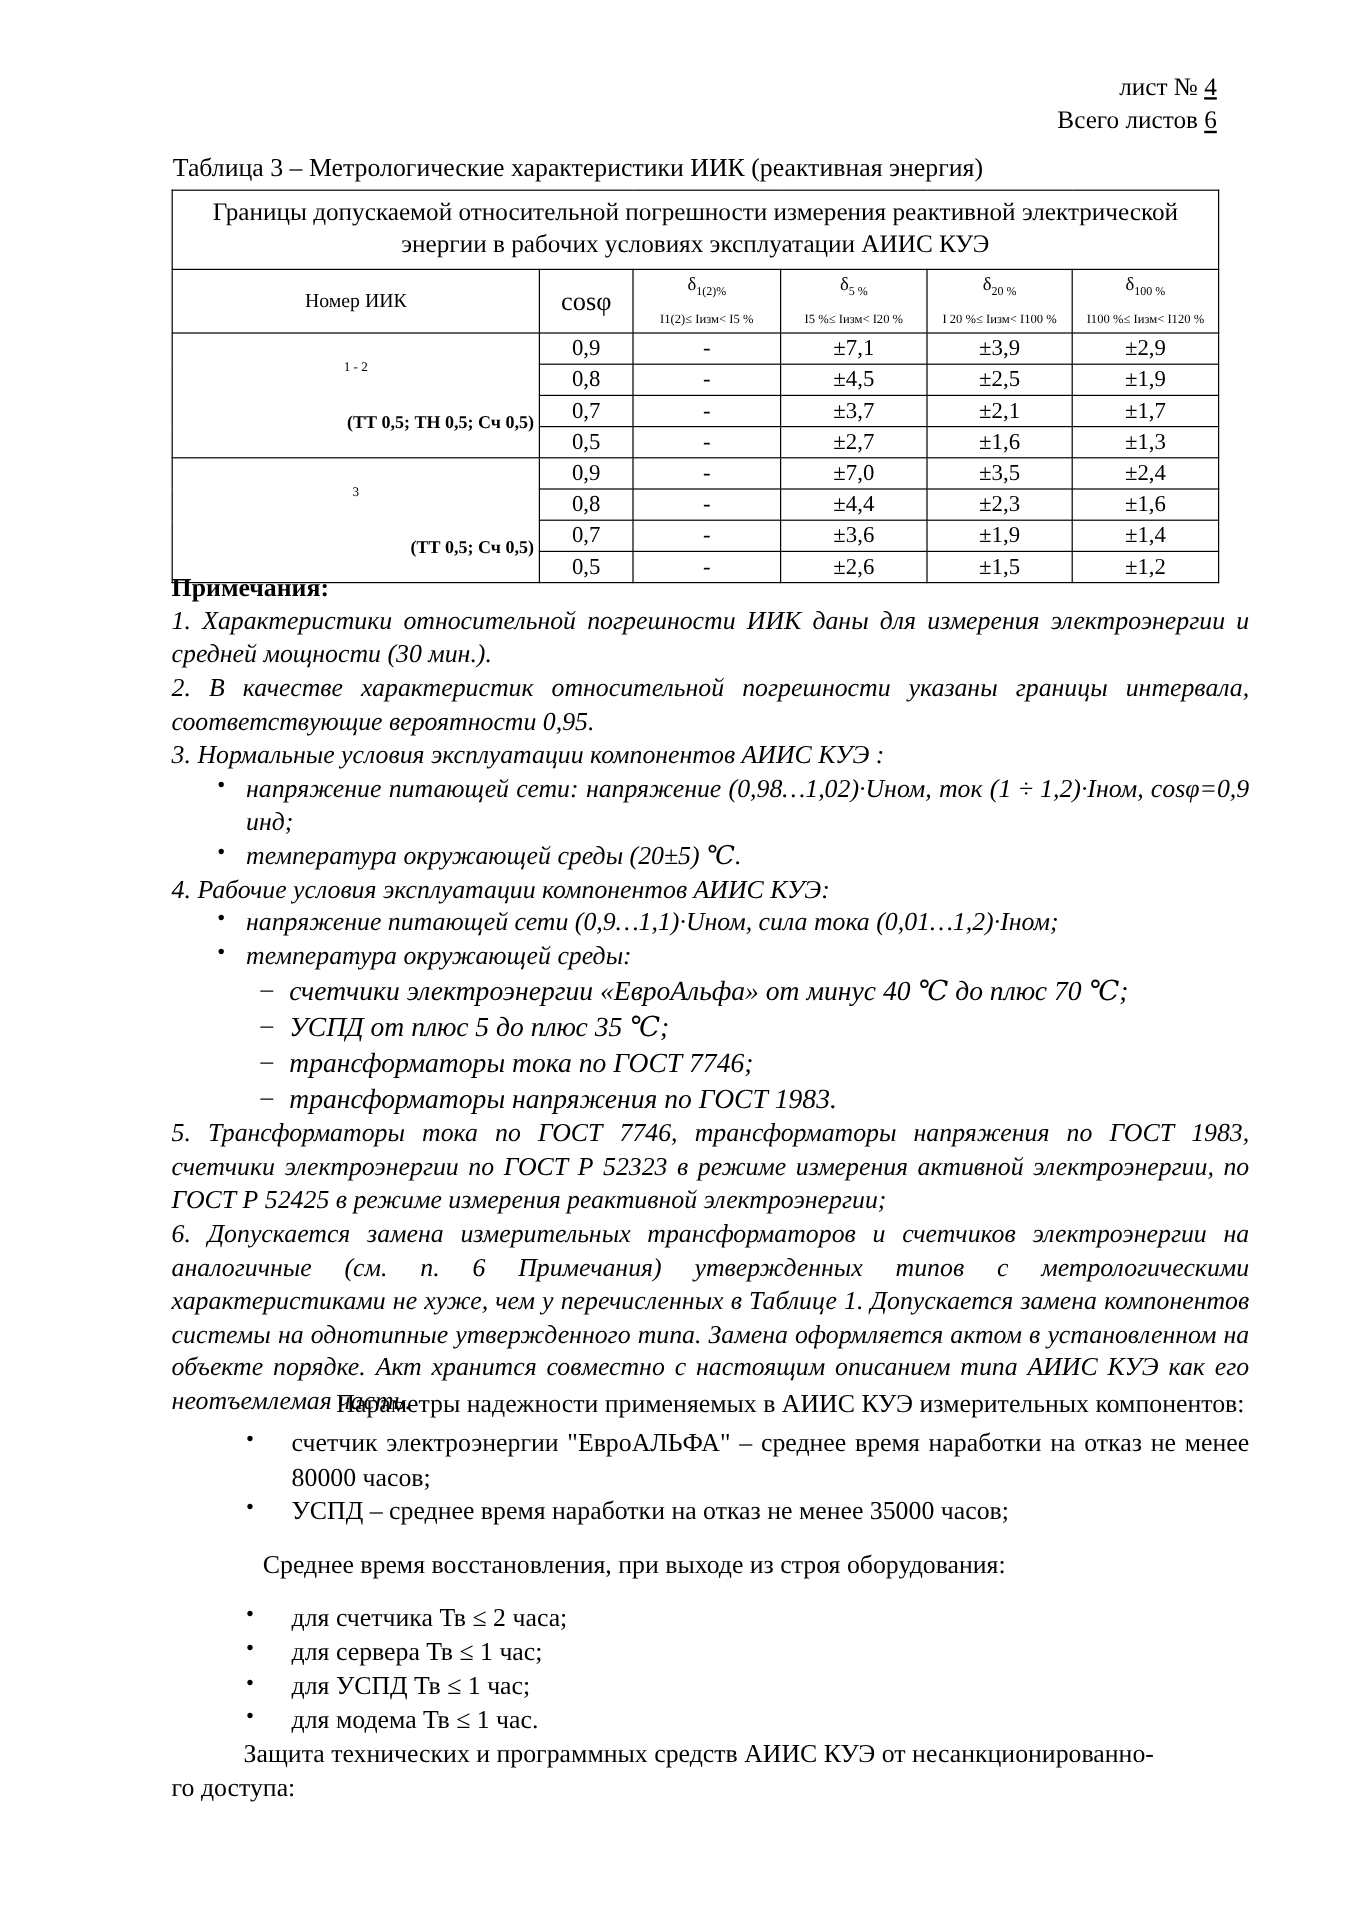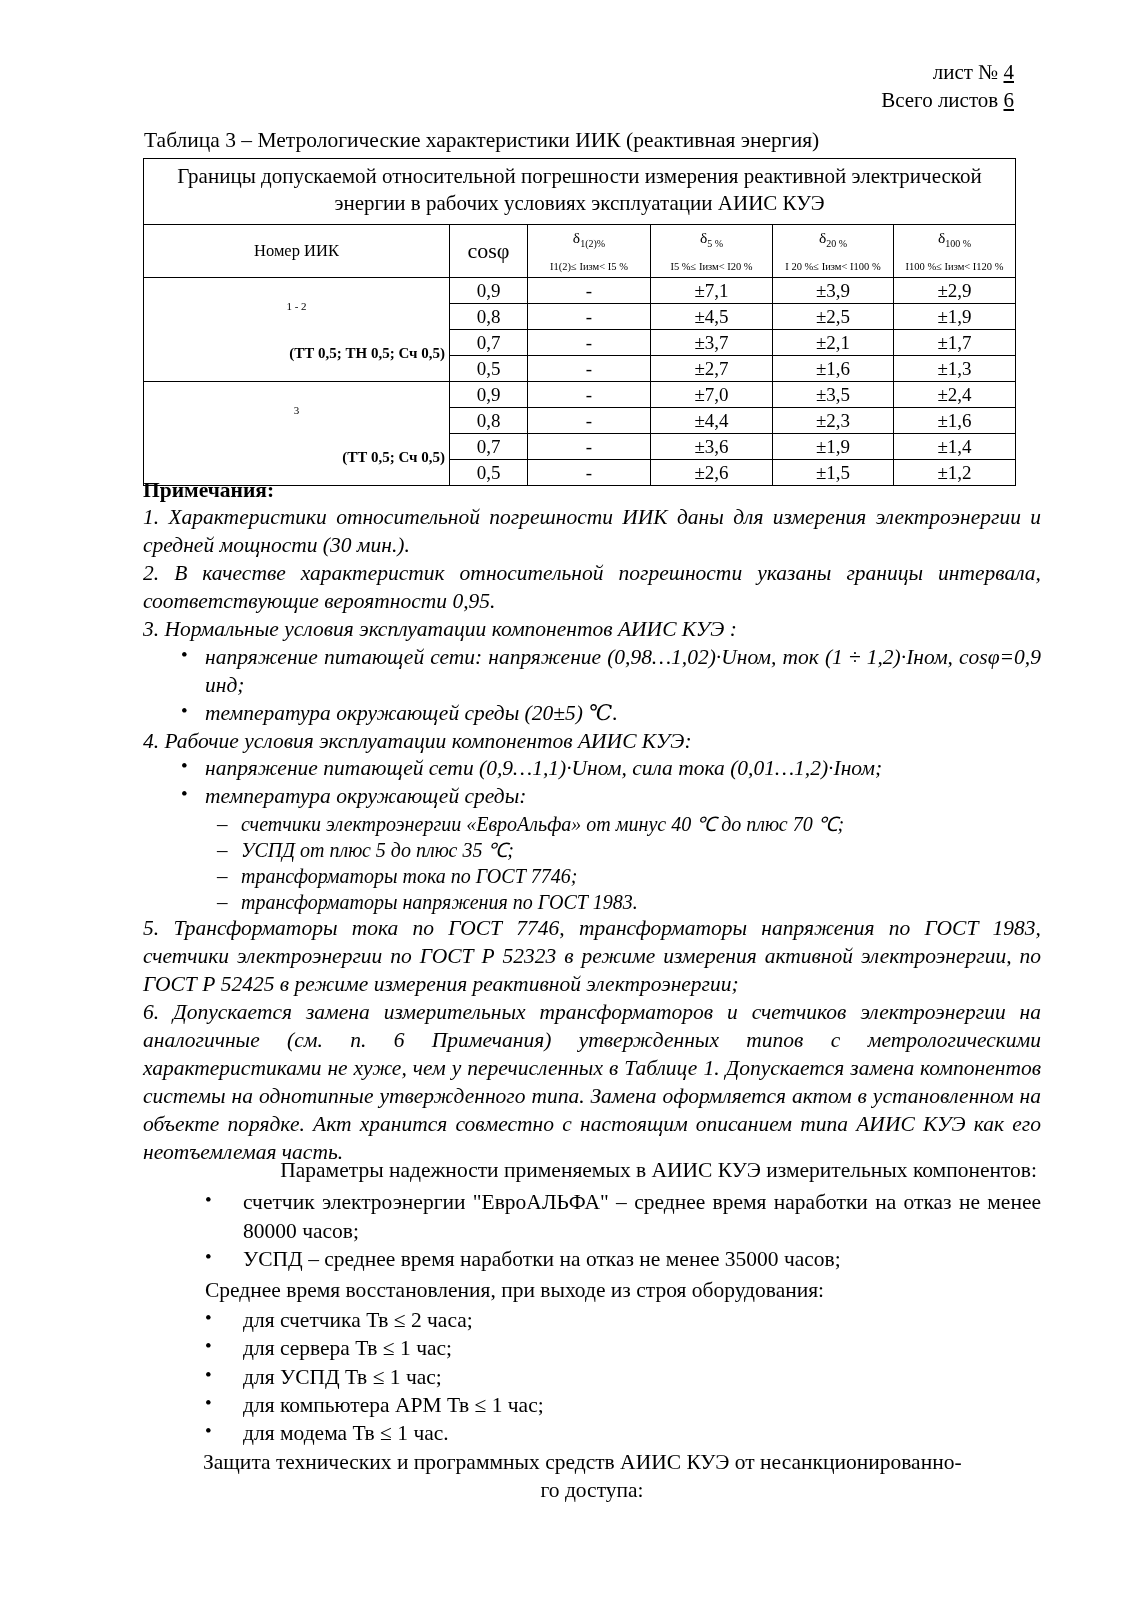--- a/index.html
+++ b/index.html
@@ -154,24 +154,23 @@
   }
   ul.dlist {
     list-style: none;
     margin: 0;
     padding: 0;
   }
   ul.dlist > li {
     position: relative;
     padding-left: 98px;
     font-style: italic;
-    font-size: 20px;
+    font-size: 23px;
     line-height: 1.30;
     margin: 0;
-    font-family: Liberation Serif, serif;
   }
   ul.dlist > li::before {
     content: "\2013";
     position: absolute;
     left: 74px;
     top: 0;
     font-style: italic;
     font-size: 21px;
   }
 
@@ -185,21 +184,21 @@
   }
   .reliab .lead {
     padding-left: 62px;
     line-height: 1.32;
     margin: 4px;
     text-align: right;
   }
   .reliab .lead2 {
     padding-left: 60px;
     line-height: 1.32;
-    margin: 2px;
+    margin: 16px;
   }
   ul.rlist {
     list-style: none;
     margin: 0;
     padding: 0;
   }
   ul.rlist > li {
     position: relative;
     padding-left: 100px;
     line-height: 1.32;
@@ -217,21 +216,20 @@
   .tail {
     padding-left: 60px;
     line-height: 1.32;
     margin: 0;
     text-align: justify;
   }
   .tail-cont {
     padding-left: 0;
     line-height: 1.32;
     margin: 0;
-    text-align: center;
   }
 </style>
 </head>
 <body>
 
 <div class="page">
 
   <div class="page-header">
     <div>
       <span>лист № </span><span class="u">4</span>
@@ -377,20 +375,19 @@
     <p class="lead">Параметры надежности применяемых в АИИС КУЭ  измерительных компонентов:</p>
     <ul class="rlist">
       <li>счетчик электроэнергии "ЕвроАЛЬФА" – среднее время наработки на отказ не менее 80000 часов;</li>
       <li>УСПД – среднее время наработки на отказ не менее 35000 часов;</li>
     </ul>
     <p class="lead2">Среднее время восстановления, при выходе из строя оборудования:</p>
     <ul class="rlist">
       <li>для счетчика Тв ≤ 2 часа;</li>
       <li>для сервера Тв ≤ 1 час;</li>
       <li>для УСПД Тв ≤ 1 час;</li>
-      <li>для компьютера АРМ Тв ≤ 1 час;</li>
       <li>для модема Тв ≤ 1 час.</li>
     </ul>
     <p class="tail">Защита технических и программных средств АИИС КУЭ  от несанкционированно-</p>
     <p class="tail-cont">го доступа:</p>
   </div>
 
 </div>
 
 </body></html>

